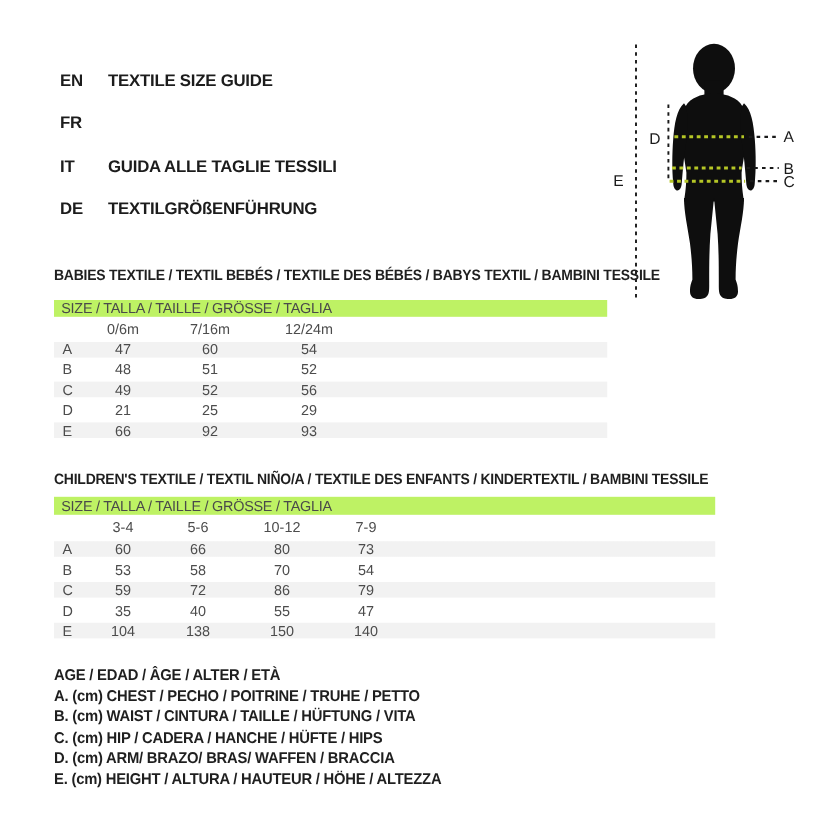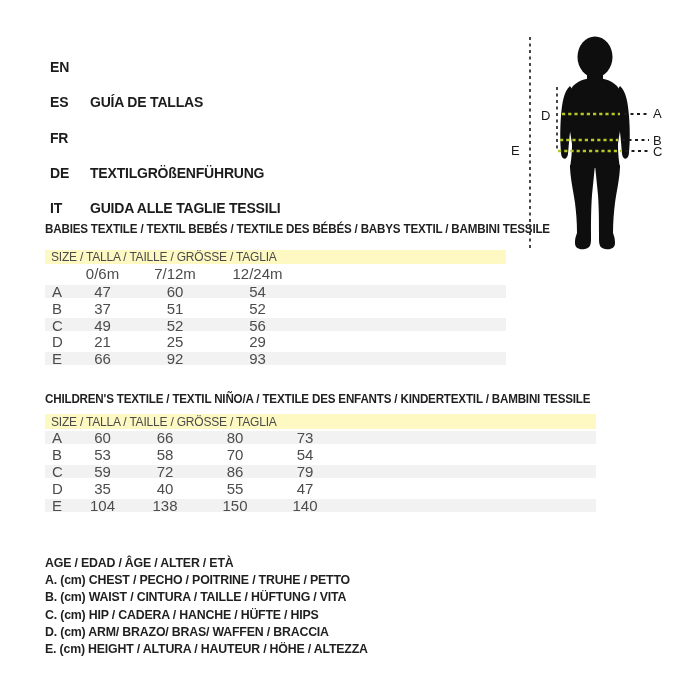--- a/index.html
+++ b/index.html
@@ -36,28 +36,28 @@
   }
   #babies-heading { top: 222px; }
   #children-heading { top: 392px; }
 
   
   .size-table { position: absolute; left: 45px; }
   #babies-table { top: 250px; width: 461px; }
   #children-table { top: 414px; width: 551px; }
 
   .size-header-bar {
-    background: #fef9c3; color: #4a4a4a;
+    background: #bef264; color: #4a4a4a;
     font-size: 12px; letter-spacing: -0.2px; white-space: nowrap;
     padding-left: 6px; display: flex; align-items: center;
   }
   #babies-table .size-header-bar { height: 14px; }
   #children-table .size-header-bar { height: 15px; }
 
-  .trow { display: grid; align-items: center; font-size: 15px; color: #4c4c4c; }
+  .trow { display: grid; align-items: center; font-size: 12px; color: #4c4c4c; }
   #babies-table .trow { grid-template-columns: 30px 55px 90px 75px 1fr; height: 16.8px; }
   #children-table .trow { grid-template-columns: 30px 55px 70px 70px 70px 1fr; height: 17px; }
   #babies-table .trow.colhead { height: 19px; }
   #children-table .trow.colhead { height: 20px; }
 
   .cell { text-align: center; white-space: nowrap; }
   .cell.letter { text-align: left; padding-left: 7px; }
   .trow.stripe {
     background: linear-gradient(#f2f2f2, #f2f2f2) 0 center / 100% 13px no-repeat;
   }
@@ -70,35 +70,32 @@
     white-space: nowrap; transform: scaleX(0.95); transform-origin: 0 50%;
     color: #1f1f1f;
   }
 </style>
 </head>
 <body>
 
 <div class="lang-block">
   <div class="lang-row">
     <span class="lang-code">EN</span>
-  </div>
-  <div class="lang-row">
-    <span class="lang-code">ES</span>
-    <span class="lang-text">GUÍA DE TALLAS</span>
+    <span class="lang-text">TEXTILE SIZE GUIDE</span>
   </div>
   <div class="lang-row">
     <span class="lang-code">FR</span>
+  </div>
+  <div class="lang-row">
+    <span class="lang-code">IT</span>
+    <span class="lang-text">GUIDA ALLE TAGLIE TESSILI</span>
   </div>
   <div class="lang-row">
     <span class="lang-code">DE</span>
     <span class="lang-text">TEXTILGRÖßENFÜHRUNG</span>
-  </div>
-  <div class="lang-row">
-    <span class="lang-code">IT</span>
-    <span class="lang-text">GUIDA ALLE TAGLIE TESSILI</span>
   </div>
 </div>
 
 <div class="figure-wrap">
   <svg viewBox="0 0 190 235">
 
     <g fill="#0e0e0e">
       <ellipse cx="95" cy="32" rx="17.5" ry="20.5"></ellipse>
       <rect x="87" y="42" width="16" height="14"></rect>
       <path d="M73,61 C79,55 87,53 95,53 C103,53 111,55 117,61
@@ -144,34 +141,34 @@
   </svg>
 </div>
 
 <div class="section-heading" id="babies-heading">BABIES TEXTILE / TEXTIL BEBÉS / TEXTILE DES BÉBÉS / BABYS TEXTIL / BAMBINI TESSILE</div>
 
 <div class="size-table" id="babies-table">
   <div class="size-header-bar">SIZE / TALLA / TAILLE / GRÖSSE / TAGLIA</div>
   <div class="trow colhead">
     <div class="cell letter"></div>
     <div class="cell">0/6m</div>
-    <div class="cell">7/12m</div>
+    <div class="cell">7/16m</div>
     <div class="cell">12/24m</div>
     <div></div>
   </div>
   <div class="trow stripe">
     <div class="cell letter">A</div>
     <div class="cell">47</div>
     <div class="cell">60</div>
     <div class="cell">54</div>
     <div></div>
   </div>
   <div class="trow">
     <div class="cell letter">B</div>
-    <div class="cell">37</div>
+    <div class="cell">48</div>
     <div class="cell">51</div>
     <div class="cell">52</div>
     <div></div>
   </div>
   <div class="trow stripe">
     <div class="cell letter">C</div>
     <div class="cell">49</div>
     <div class="cell">52</div>
     <div class="cell">56</div>
     <div></div>
@@ -189,20 +186,28 @@
     <div class="cell">92</div>
     <div class="cell">93</div>
     <div></div>
   </div>
 </div>
 
 <div class="section-heading" id="children-heading">CHILDREN'S TEXTILE / TEXTIL NIÑO/A / TEXTILE DES ENFANTS / KINDERTEXTIL / BAMBINI TESSILE</div>
 
 <div class="size-table" id="children-table">
   <div class="size-header-bar">SIZE / TALLA / TAILLE / GRÖSSE / TAGLIA</div>
+  <div class="trow colhead">
+    <div class="cell letter"></div>
+    <div class="cell">3-4</div>
+    <div class="cell">5-6</div>
+    <div class="cell">10-12</div>
+    <div class="cell">7-9</div>
+    <div></div>
+  </div>
   <div class="trow stripe">
     <div class="cell letter">A</div>
     <div class="cell">60</div>
     <div class="cell">66</div>
     <div class="cell">80</div>
     <div class="cell">73</div>
     <div></div>
   </div>
   <div class="trow">
     <div class="cell letter">B</div>

